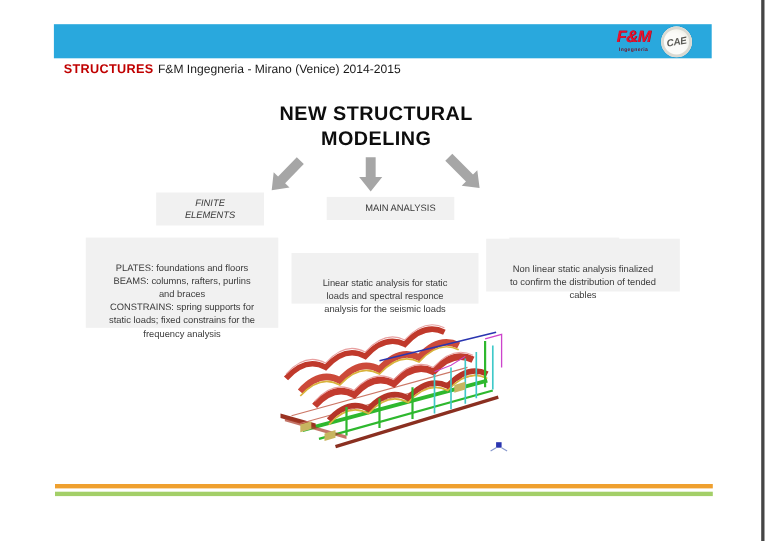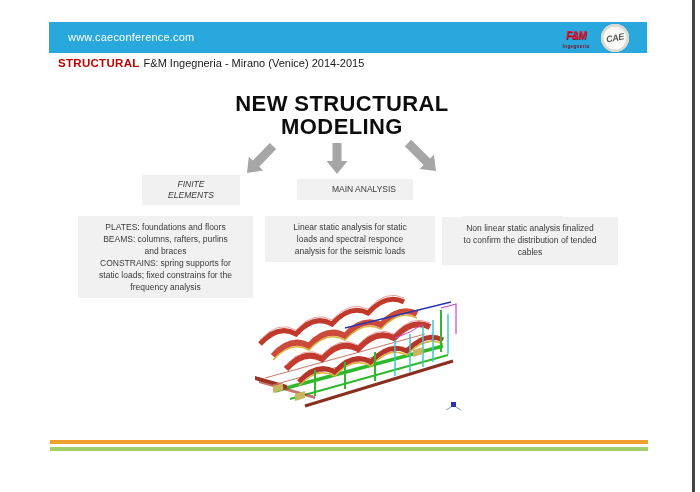--- a/index.html
+++ b/index.html
@@ -8,80 +8,79 @@
     background:#ffffff;
     font-family:"Liberation Sans", sans-serif;
   }
   .preline{white-space:pre-line;}
 
   
   .topbar{position:absolute;left:49px;top:22px;width:598px;height:31px;background:#29a8dd;}
   .url{position:absolute;left:19px;top:9px;color:#ffffff;font-size:11px;letter-spacing:0.2px;}
 
   .fm-logo{position:absolute;left:510px;top:6px;width:34px;text-align:center;line-height:12px;}
-  .fm-main{color:#e8112d;font-weight:bold;font-style:italic;font-size:10px;letter-spacing:-0.5px;
+  .fm-main{color:#e8112d;font-weight:bold;font-style:italic;font-size:15px;letter-spacing:-0.5px;
            text-shadow:0.5px 0.5px 0 #8b0c1e;}
   .fm-sub{display:block;color:#7a0c1e;font-size:4.5px;font-weight:bold;letter-spacing:0.4px;margin-top:-1px;}
 
   .cae-logo{position:absolute;left:552px;top:2px;width:28px;height:28px;border-radius:50%;
             background:#fbfbf9;box-shadow:inset 0 0 0 2.5px #d9d9d2, inset -3px 3px 4px #efefe6, 0 0 1px rgba(0,0,0,0.3);
             display:flex;align-items:center;justify-content:center;}
   .cae-text{font-size:9px;font-weight:bold;font-style:italic;color:#5a5a55;transform:rotate(-10deg);letter-spacing:-0.3px;}
 
   
   .subheader{position:absolute;left:58px;top:57px;font-size:11px;color:#1a1a1a;white-space:nowrap;}
   .subheader .label{color:#c00000;font-weight:bold;font-size:11.5px;letter-spacing:0.3px;margin-right:4px;}
 
   
   .title{position:absolute;left:192px;top:92px;width:300px;text-align:center;
-         font-size:22px;line-height:23px;font-weight:bold;color:#0d0d0d;letter-spacing:0.4px;}
+         font-size:18px;line-height:23px;font-weight:bold;color:#0d0d0d;letter-spacing:0.4px;}
 
   
   .arrows{position:absolute;left:230px;top:139px;}
 
   
   .stage-header{position:absolute;background:#f1f1f1;color:#3a3a3a;font-size:8.5px;line-height:11.5px;
                 display:flex;align-items:center;justify-content:center;text-align:center;}
   .sh1{left:142px;top:175px;width:98px;height:30px;font-style:italic;}
   .sh2{left:297px;top:179px;width:98px;height:21px;padding-left:18px;}
   .sh3{left:463px;top:180px;width:100px;height:30px;margin-top:36px;}
 
   
   .stage-desc{position:absolute;background:#f1f1f1;color:#3a3a3a;font-size:8.5px;line-height:12px;
-              text-align:center;padding-top:5px;box-sizing:border-box;}
+              text-align:center;padding-top:21px;box-sizing:border-box;}
   .sd1{left:78px;top:216px;width:175px;height:82px;}
-  .sd2{left:265px;top:216px;width:170px;height:46px;}
+  .sd2{left:265px;top:230px;width:170px;height:46px;}
   .sd3{left:442px;top:217px;width:176px;height:48px;}
 
   
   .model{position:absolute;left:245px;top:288px;}
 
   
   .line-orange{position:absolute;left:50px;top:440px;width:598px;height:4px;background:#efa02f;}
   .line-green{position:absolute;left:50px;top:447px;width:598px;height:4px;background:#a3cf68;}
 
   
   .right-border{position:absolute;left:692px;top:0;width:3px;height:492px;background:#454545;}
 </style>
 </head>
 <body>
 
 <div class="topbar">
-  <span class="url">www.caeconference.com</span>
   <div class="fm-logo">
     <span class="fm-main">F&amp;M</span>
     <span class="fm-sub">Ingegneria</span>
   </div>
   <div class="cae-logo">
     <span class="cae-text">CAE</span>
   </div>
 </div>
 
 <div class="subheader">
-  <span class="label">STRUCTURAL</span><span>F&amp;M Ingegneria - Mirano (Venice) 2014-2015</span>
+  <span class="label">STRUCTURES</span><span>F&amp;M Ingegneria - Mirano (Venice) 2014-2015</span>
 </div>
 
 <div class="title preline">NEW STRUCTURAL
 MODELING</div>
 
 <svg class="arrows" width="220" height="40" viewBox="0 0 220 40">
   <polygon fill="#a6a6a6" points="46.2,10.1 29.2,27.7 33.2,31.5 17,34 18.8,17.7 22.8,21.5 39.8,3.9"></polygon>
   <polygon fill="#a6a6a6" points="102.5,4 111.5,4 111.5,22 117.5,22 107,35 96.5,22 102.5,22"></polygon>
   <polygon fill="#a6a6a6" points="174.8,7.2 193.6,26 189.7,29.9 206,32 203.9,15.7 200,19.6 181.2,0.8"></polygon>
 </svg>

